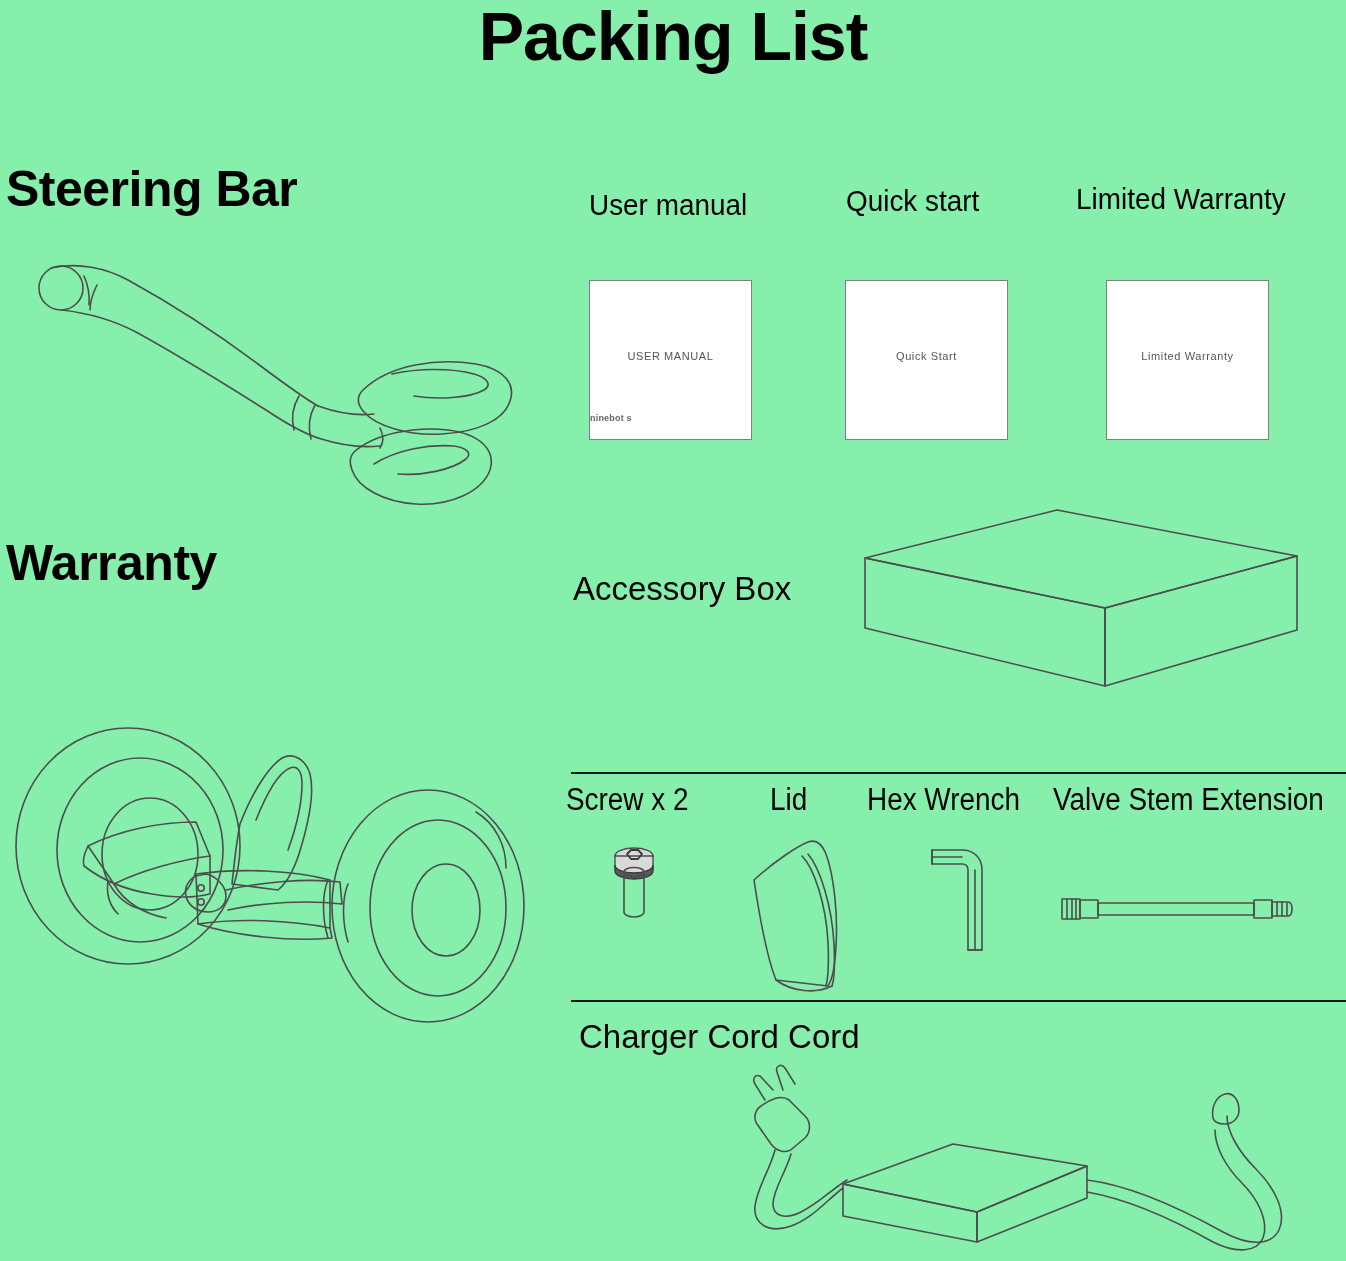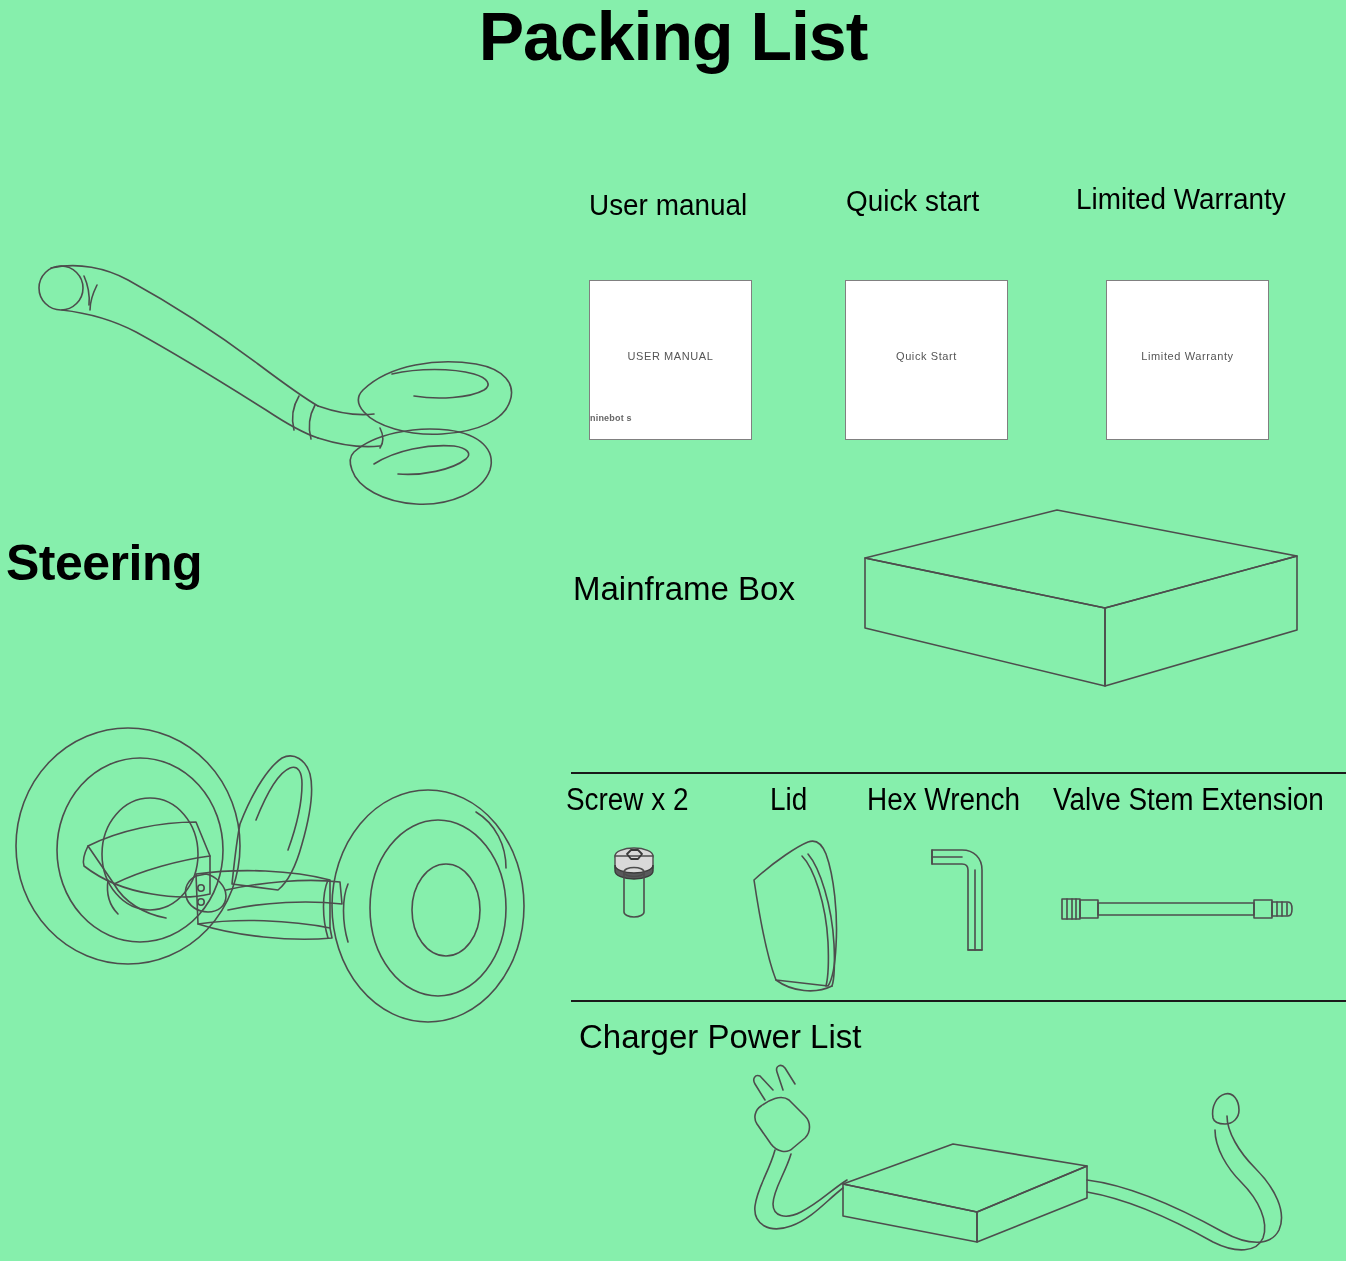--- a/index.html
+++ b/index.html
@@ -116,20 +116,21 @@
   .fill-dark { fill: #58595b; stroke: #3a3a3a; stroke-width: 1.4; }
   .fill-mid  { fill: #d9d9d9; stroke: #4d4d4d; stroke-width: 1.4; }
 </style>
 </head>
 <body>
 
 <div id="page">
 
   <div class="abs title">Packing List</div>
 
+  <div class="abs section-title" style="left:6px; top:164px;">Steering Bar</div>
 
   <div class="abs" style="left:18px; top:238px;">
     <svg width="500" height="285" viewBox="0 0 500 285">
 
       <circle class="ln" cx="43" cy="50" r="22"></circle>
 
       <path class="ln" d="M33 30 C60 24 88 30 110 42 C150 64 200 96 240 126 C268 147 286 160 300 168"></path>
 
       <path class="ln" d="M44 72 C70 75 95 82 118 94 C158 116 210 148 248 172 C272 188 288 196 300 200"></path>
 
@@ -151,21 +152,21 @@
       <path class="ln" d="M336 214 C356 196 396 188 430 192 C462 196 478 212 472 232
                            C464 254 432 268 398 266 C366 264 340 250 334 232 C331 224 332 218 336 214 Z"></path>
 
       <path class="ln" d="M356 226 C378 212 410 206 436 208 C450 210 454 216 448 221
                            C434 232 404 238 380 236"></path>
 
       <path class="ln" d="M362 190 C366 198 366 204 362 210"></path>
     </svg>
   </div>
 
-  <div class="abs section-title" style="left:6px; top:538px;">Steering</div>
+  <div class="abs section-title" style="left:6px; top:538px;">Warranty</div>
 
   <div class="abs" style="left:10px; top:698px;">
     <svg width="530" height="330" viewBox="0 0 530 330">
 
       <ellipse class="ln" cx="118" cy="148" rx="112" ry="118"></ellipse>
 
       <ellipse class="ln" cx="130" cy="152" rx="83" ry="92"></ellipse>
 
       <ellipse class="ln" cx="140" cy="156" rx="48" ry="56"></ellipse>
 
@@ -220,21 +221,21 @@
   </div>
 
   <div class="abs sheet" style="left:845px; top:280px; width:163px; height:160px;">
     <div class="sheet-caption" style="top:69px;">Quick Start</div>
   </div>
 
   <div class="abs sheet" style="left:1106px; top:280px; width:163px; height:160px;">
     <div class="sheet-caption" style="top:69px;">Limited Warranty</div>
   </div>
 
-  <div class="abs group-heading" style="left:573px; top:572px;">Mainframe Box</div>
+  <div class="abs group-heading" style="left:573px; top:572px;">Accessory Box</div>
 
   <div class="abs" style="left:845px; top:498px;">
     <svg width="460" height="200" viewBox="0 0 460 200">
 
       <path class="ln" d="M20 60 L212 12 L452 58 L260 110 Z"></path>
 
       <path class="ln" d="M20 60 L20 130 L260 188 L260 110 Z"></path>
 
       <path class="ln" d="M260 110 L260 188 L452 132 L452 58 Z"></path>
     </svg>
@@ -304,21 +305,21 @@
 
       <path class="ln" d="M196 12 L214 12 L214 30 L196 30 Z"></path>
 
       <path class="ln" d="M214 14 L230 14 C233 14 234 17 234 21 C234 25 233 28 230 28 L214 28 Z"></path>
       <path class="ln" d="M219 14 L219 28 M224 14 L224 28 M229 15 L229 27"></path>
     </svg>
   </div>
 
   <div class="abs rule" style="left:571px; top:1000px; width:776px;"></div>
 
-  <div class="abs cord-label" style="left:579px; top:1020px;">Charger Power List</div>
+  <div class="abs cord-label" style="left:579px; top:1020px;">Charger Cord Cord</div>
 
   <div class="abs" style="left:735px; top:1060px;">
     <svg width="560" height="200" viewBox="0 0 560 200">
 
       <path class="ln" d="M26 46 C20 50 18 58 22 64 L36 84 C42 92 52 94 58 88
                           L70 78 C76 72 76 62 70 56 L54 40 C46 34 34 40 26 46 Z"></path>
 
       <path class="ln" d="M30 40 L20 24 C17 19 20 14 25 16 L38 30"></path>
       <path class="ln" d="M48 30 L42 12 C40 6 46 3 50 8 L60 24"></path>
 

